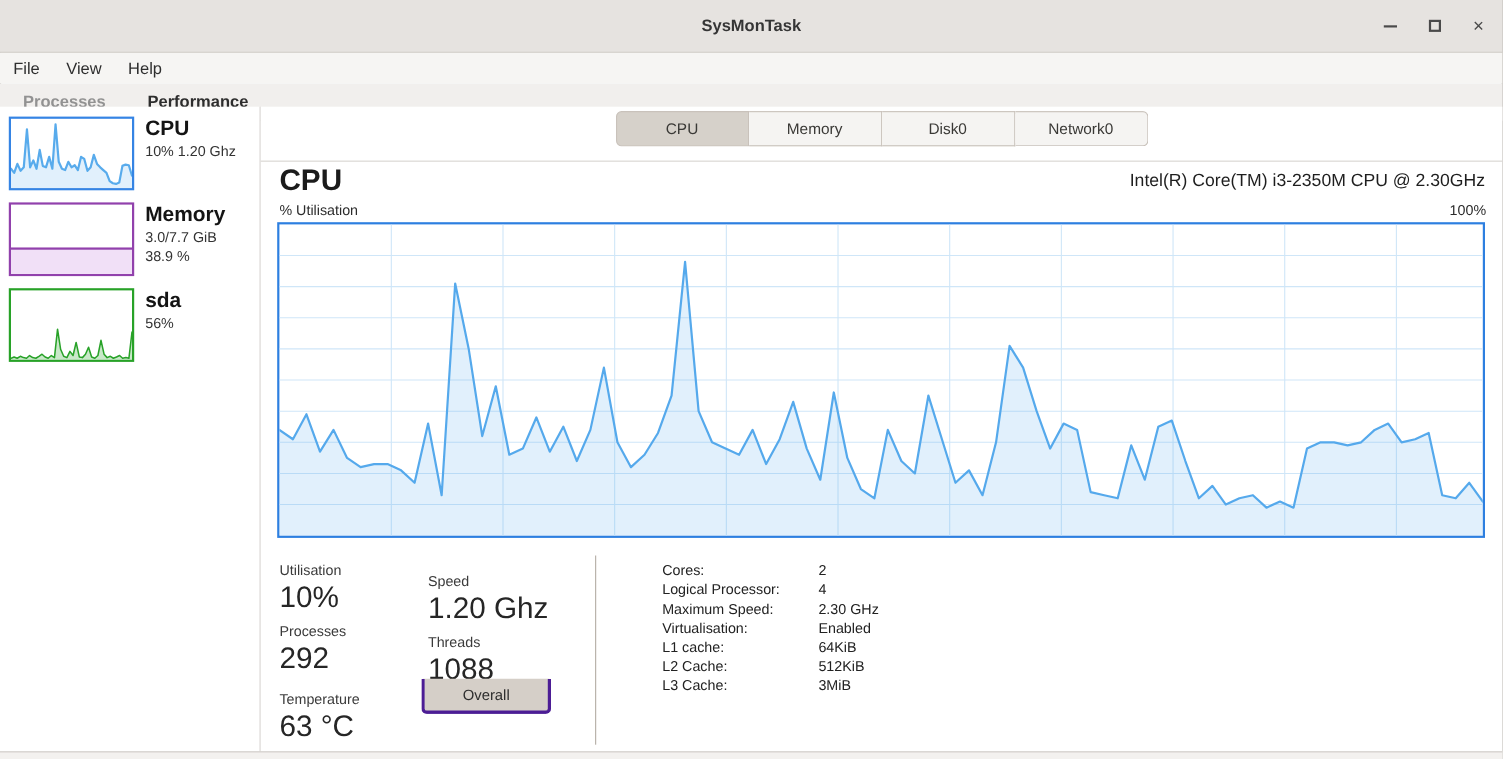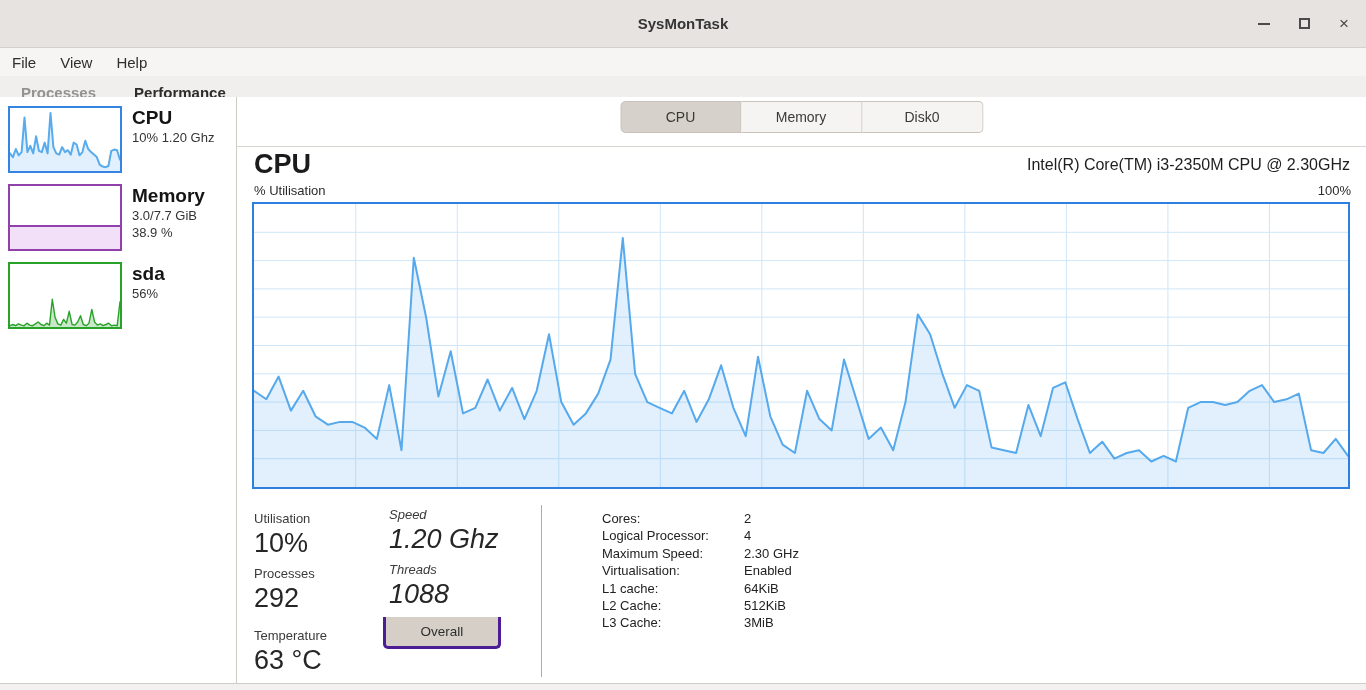--- a/index.html
+++ b/index.html
@@ -75,21 +75,21 @@
 
   .chart-box { position:absolute; top:105px; left:15px; width:1098px; height:287px;
     border:2px solid #2d7fe0; background:#ffffff; }
   .chart-box svg { display:block; width:100%; height:100%; }
 
   
   .stats { position:absolute; top:408px; left:0; right:0; bottom:7px; }
   .s-label { font-size:13px; color:#3a3a3a; }
   .s-value { font-size:27px; color:#262626; line-height:28px; }
   .col1 { position:absolute; left:17px; top:6px; }
-  .col2 { position:absolute; left:152px; top:2px;font-style:italic; }
+  .col2 { position:absolute; left:152px; top:16px; }
   .mb2 { margin-bottom:3px; } .mb8 { margin-bottom:9px; } .mb14 { margin-bottom:16px; }
   .view-btns { position:absolute; left:146px; top:112px; width:118px; }
   .vbtn { width:118px; height:32px; display:flex; align-items:center; justify-content:center;
     font-size:13.5px; color:#2e2e2e; background:#f4f3f1; border:3px solid #4c1d95; }
   .vbtn.active { background:#d5cfc8; }
   .vbtn:first-child { border-radius:5px 5px 0 0; }
   .vbtn:last-child { border-radius:0 0 5px 5px; border-top:none; }
   .divider { position:absolute; left:304px; top:0; width:1px; height:172px; background:#b3aca4; }
   .col3 { position:absolute; left:365px; top:5px; font-size:13px; color:#222222;
     line-height:17.4px; }
@@ -170,20 +170,21 @@
 
 
   </div>
 
   <div class="main">
 
     <div class="device-tabs">
       <div class="dtab active">CPU</div>
       <div class="dtab">Memory</div>
       <div class="dtab">Disk0</div>
+      <div class="dtab">Network0</div>
     </div>
 
     <div class="hr1"></div>
 
     <div class="main-head">
       <div class="h-title">CPU</div>
       <div class="h-sub">Intel(R) Core(TM) i3-2350M CPU @ 2.30GHz</div>
     </div>
 
     <div class="axis-row">

